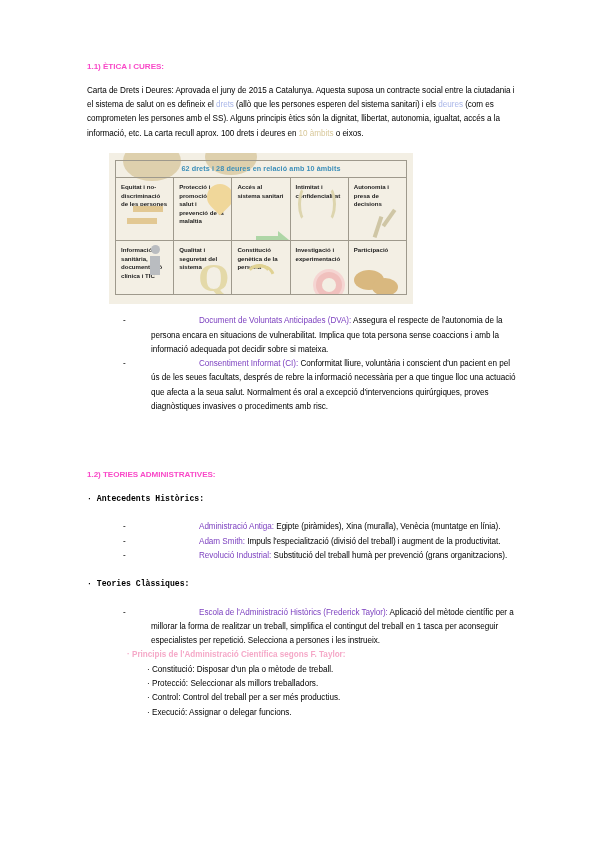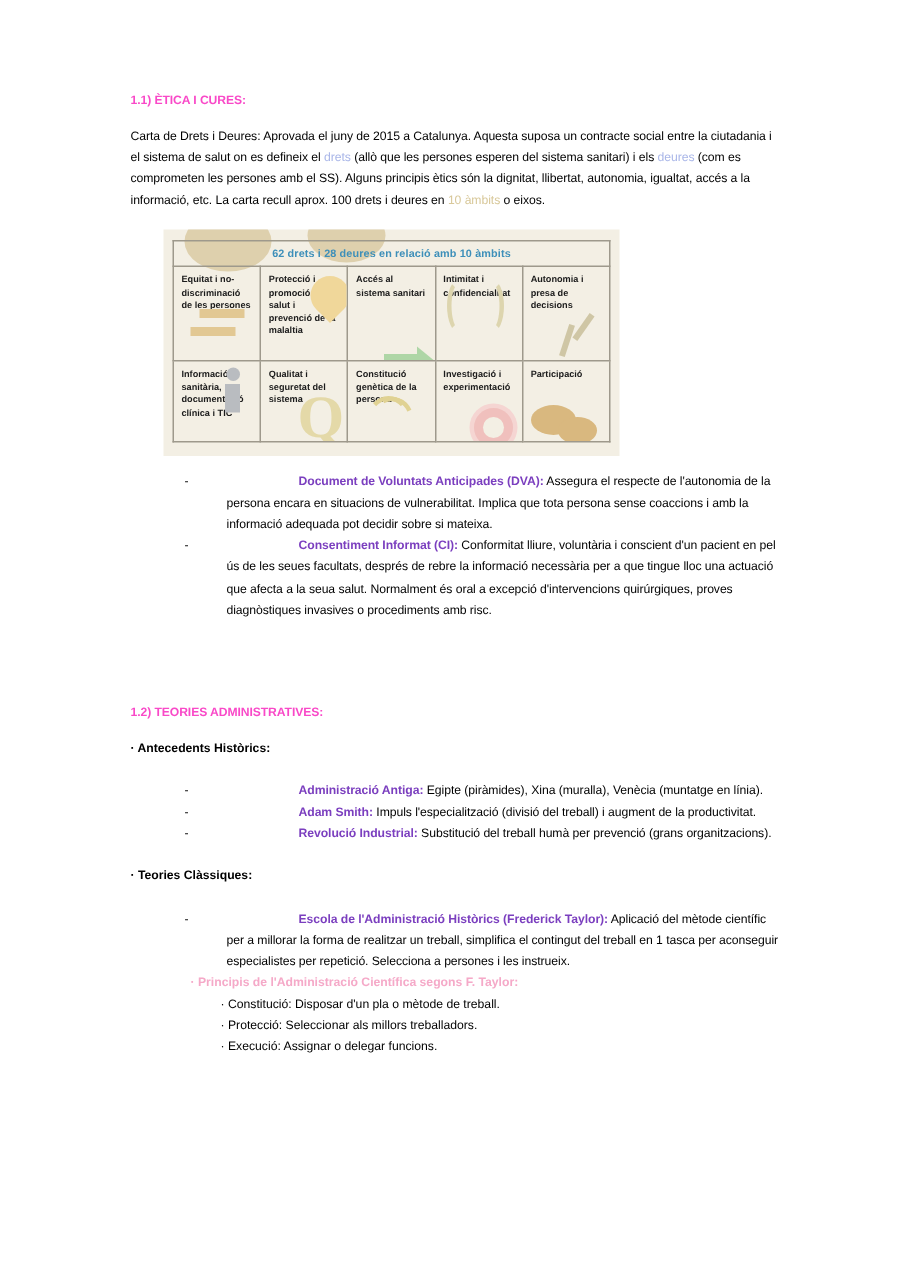--- a/index.html
+++ b/index.html
@@ -33,21 +33,21 @@
   .para {
     font-size: 8.15px;
     line-height: 14.3px;
     margin: 0;
     text-align: left;
     letter-spacing: -0.04px;
   }
   .b { font-weight: normal; }
   .kw-blue { color: #a9b6e8; }
   .kw-tan  { color: #d8c89a; }
-  .kw-purple { color: #7b3fbf; font-weight: bold; padding-left: 48px; }
+  .kw-purple { color: #7b3fbf; font-weight: normal; padding-left: 48px; }
   .kw-pink-light { color: #f5a9c8; font-weight: bold; }
   .kw-periwinkle { color: #a9b6e8; font-weight: bold; }
 
   
   .figure-wrap {
     margin: 12px 0 0 22px;
     width: 304px;
     background: #f3efe4;
     padding: 7px 6px 9px 6px;
     box-sizing: border-box;
@@ -200,20 +200,21 @@
     position: absolute;
     left: 0;
     top: 0;
     color: #000;
   }
   .sub-head {
     font-size: 8.15px;
     line-height: 14.3px;
     font-weight: bold;
     margin: 0;
+    font-family: Liberation Mono, monospace;
   }
   .lvl3 {
     padding-left: 40px;
     font-size: 8.15px;
     line-height: 14.3px;
     margin: 0;
   }
   .lvl4 {
     padding-left: 60px;
     font-size: 8.15px;
@@ -293,16 +294,17 @@
   <div class="spacer-md"></div>
 
   <ul class="dashlist">
     <li><span class="dash">-</span><span class="kw-purple">Escola de l'Administració Històrics (Frederick Taylor):</span><span> Aplicació del mètode científic per a millorar la forma de realitzar un treball, simplifica el contingut del treball en 1 tasca per aconseguir especialistes per repetició. Selecciona a persones i les instrueix.</span></li>
   </ul>
 
   <div class="lvl3"><span class="kw-pink-light">· Principis de l'Administració Científica segons F. Taylor:</span></div>
 
   <div class="lvl4"><span>·</span> <span class="b">Constitució:</span><span> Disposar d'un pla o mètode de treball.</span></div>
   <div class="lvl4"><span>·</span> <span class="b">Protecció:</span><span> Seleccionar als millors treballadors.</span></div>
+  <div class="lvl4"><span>·</span> <span class="b">Control:</span><span> Control del treball per a ser més productius.</span></div>
   <div class="lvl4"><span>·</span> <span class="b">Execució:</span><span> Assignar o delegar funcions.</span></div>
 
 
 </div>
 
 </body></html>

